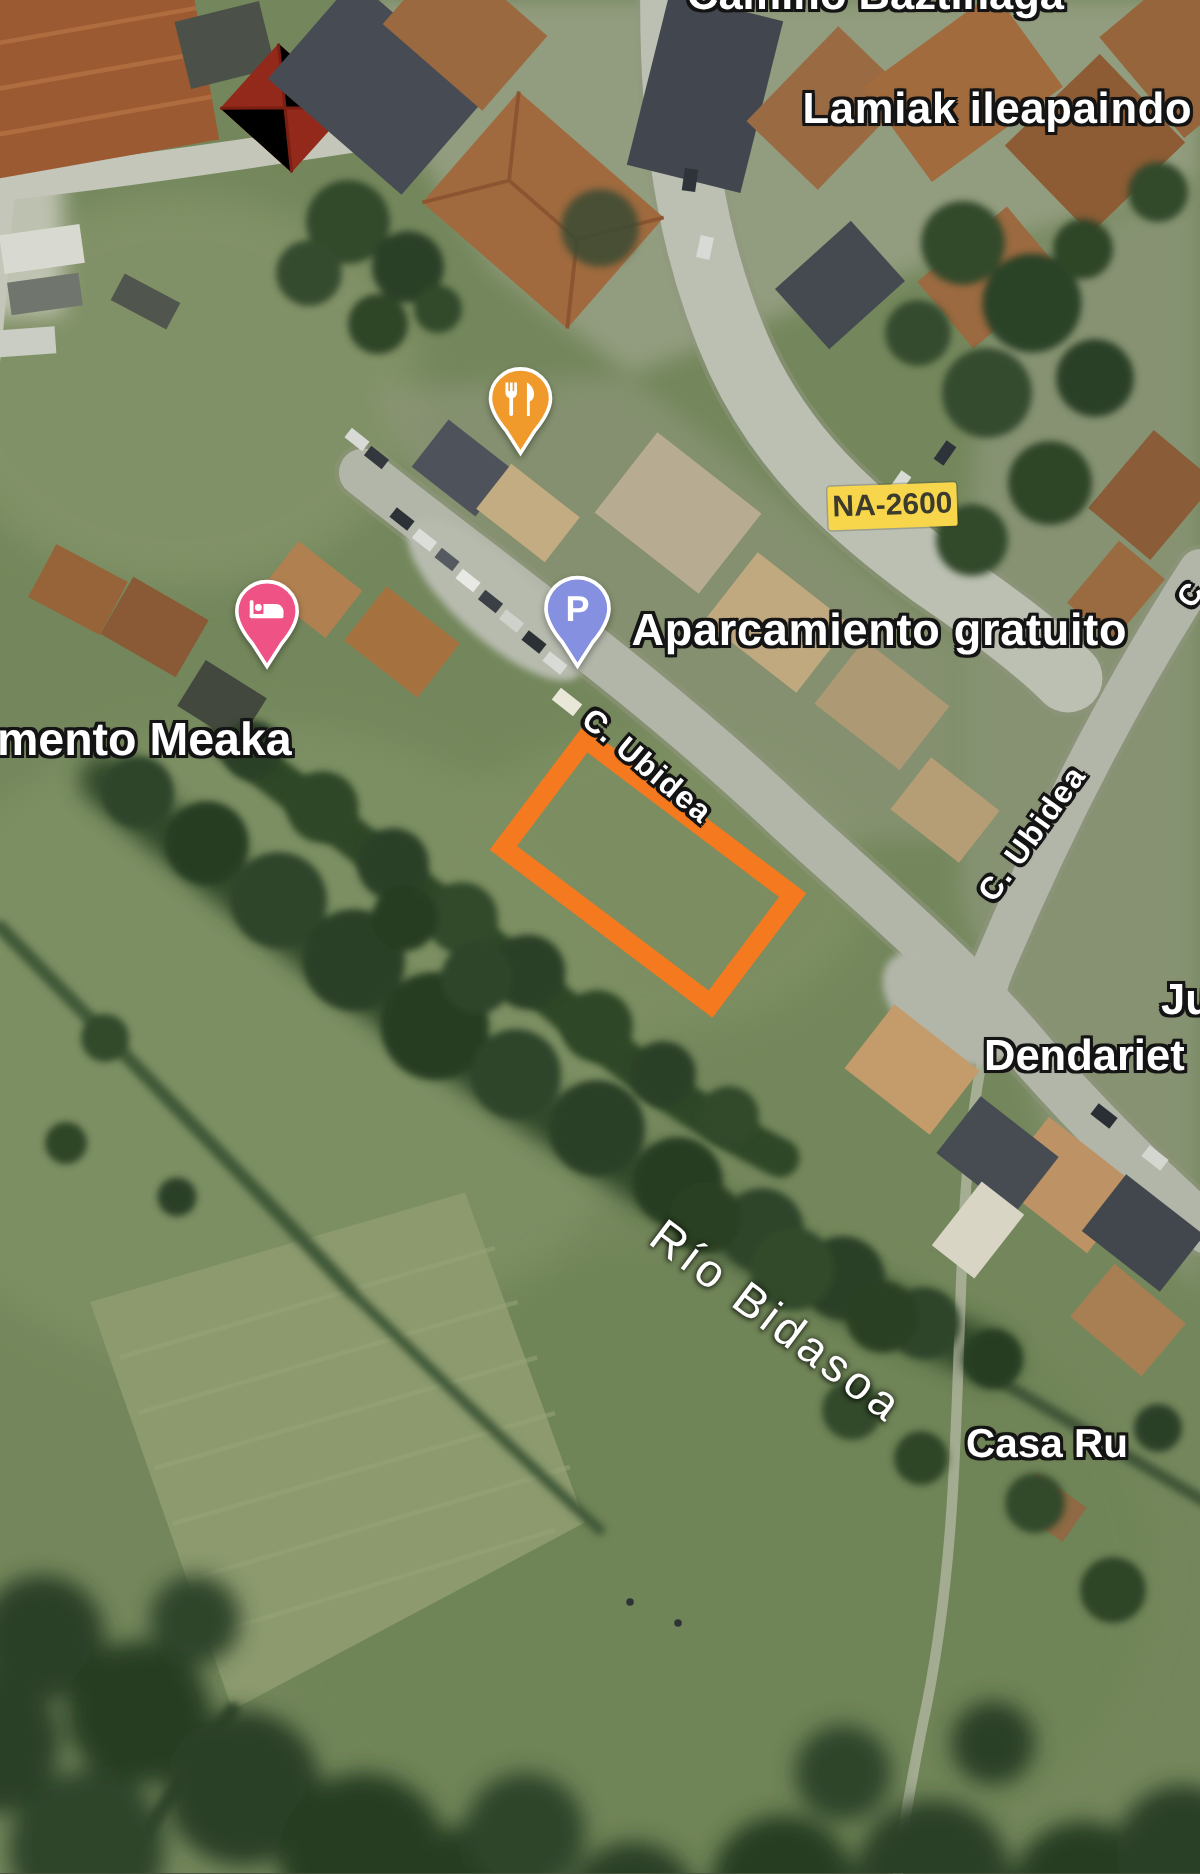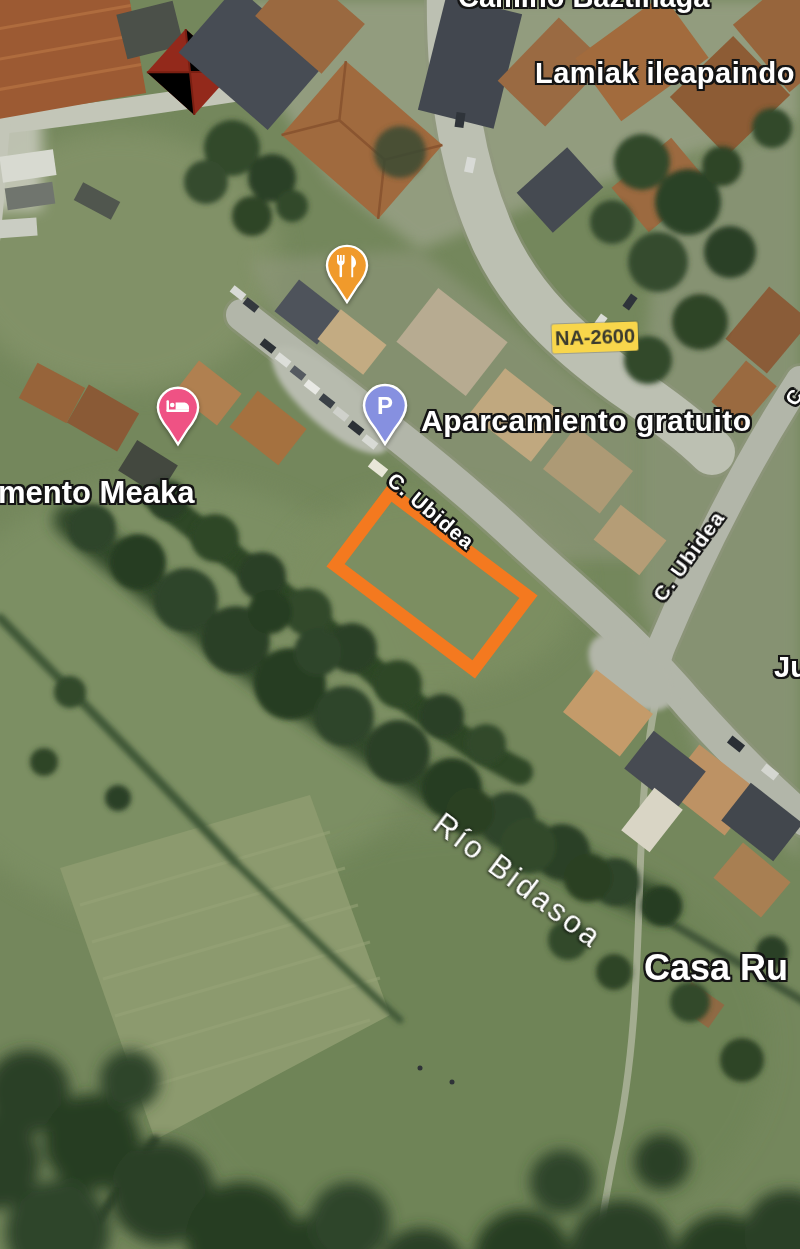--- a/index.html
+++ b/index.html
@@ -17,21 +17,21 @@
       -2px  2px 0 #141414, 0  2px 0 #141414, 2px 2px 0 #141414,
       0 0 3px #000;
   }
   #lbl-camino{left:458px;top:-19px;font-size:29px;}
   #lbl-lamiak{left:535px;top:29px;font-size:29px;letter-spacing:.5px;margin-top:28px;}
   #lbl-panaderia{left:314px;top:197px;font-size:29px;letter-spacing:.5px;}
   #lbl-aparcamiento{left:421px;top:404px;font-size:30px;letter-spacing:.5px;text-align:center;}
   #lbl-meaka{left:-2px;top:475px;font-size:31px;}
   #lbl-ju{left:774px;top:651px;font-size:29px;}
   #lbl-dendariet{left:656px;top:688px;font-size:29px;}
-  #lbl-casaru{left:644px;top:947px;font-size:36px;}
+  #lbl-casaru{left:644px;top:947px;font-size:27px;}
   #lbl-ubidea-a{left:398px;top:468px;font-size:21px;letter-spacing:1px;
     transform:rotate(40deg);transform-origin:left top;}
   #lbl-ubidea-b{left:648px;top:592px;font-size:21px;letter-spacing:1px;
     transform:rotate(-54deg);transform-origin:left top;}
   #lbl-partial-c{left:787px;top:386px;font-size:20px;transform:rotate(-55deg);}
   #lbl-rio{
     position:absolute;left:448px;top:806px;z-index:5;color:#fff;font-weight:400;
     font-size:31px;letter-spacing:3px;white-space:nowrap;
     transform:rotate(37deg);transform-origin:left top;
     text-shadow:0 0 4px rgba(0,0,0,.75),0 1px 3px rgba(0,0,0,.6);
@@ -399,20 +399,21 @@
         <rect x="12" y="24.6" width="23.5" height="2.8" rx="1.2"></rect>
       </g>
     </svg>
   </div>
 
   <div class="lbl" id="lbl-camino">Camino Baztinaga</div>
   <div class="lbl" id="lbl-lamiak">Lamiak ileapaindo</div>
   <div class="lbl" id="lbl-aparcamiento">Aparcamiento gratuito</div>
   <div class="lbl" id="lbl-meaka">mento Meaka</div>
   <div class="lbl" id="lbl-ju">Ju</div>
+  <div class="lbl" id="lbl-dendariet">Dendariet</div>
   <div class="lbl" id="lbl-casaru">Casa Ru</div>
   <div class="lbl" id="lbl-ubidea-a">C. Ubidea</div>
   <div class="lbl" id="lbl-ubidea-b">C. Ubidea</div>
   <div class="lbl" id="lbl-partial-c">C</div>
   <div id="lbl-rio">Río Bidasoa</div>
 
   <div id="badge">NA-2600</div>
 
 </div>
 

